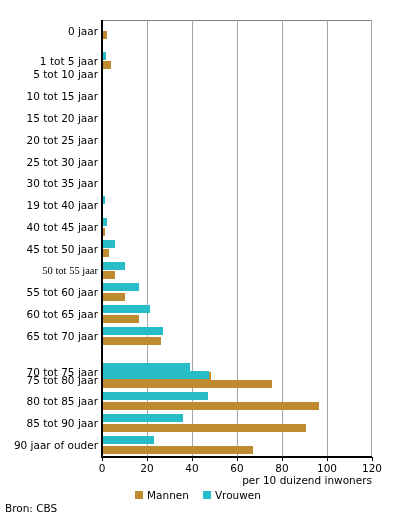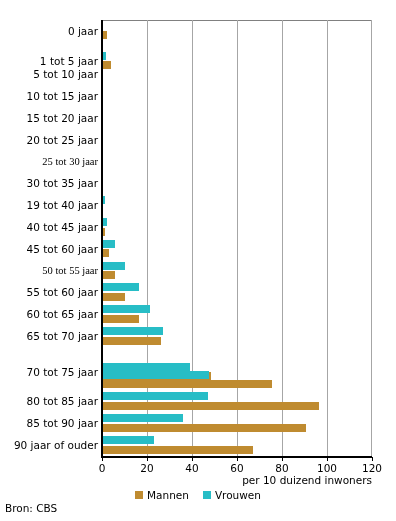--- a/index.html
+++ b/index.html
@@ -186,38 +186,38 @@
       <div class="cat-row" style="top: 85.4px; height: 21.8px;">
         <div class="cat-label" style="top: 4.9px;">10 tot 15 jaar</div>
       </div>
       <div class="cat-row" style="top: 107.2px; height: 21.8px;">
         <div class="cat-label" style="top: 4.9px;">15 tot 20 jaar</div>
       </div>
       <div class="cat-row" style="top: 129px; height: 21.8px;">
         <div class="cat-label" style="top: 4.9px;">20 tot 25 jaar</div>
       </div>
       <div class="cat-row" style="top: 150.8px; height: 21.8px;">
-        <div class="cat-label" style="top: 4.9px; font-family: Liberation Serif, serif;">25 tot 30 jaar</div>
+        <div class="cat-label" style="top: 4.9px;">25 tot 30 jaar</div>
         <div class="bar bar-vrouwen" title="25 tot 30 jaar — Vrouwen: 0.5" style="top: 1.9px; width: 1.125px; background: rgb(39, 189, 198);"></div>
       </div>
       <div class="cat-row" style="top: 172.6px; height: 21.8px;">
         <div class="cat-label" style="top: 4.9px; text-align: right;">30 tot 35 jaar</div>
       </div>
       <div class="cat-row" style="top: 194.4px; height: 21.8px;">
         <div class="cat-label" style="top: 4.9px;">19 tot 40 jaar</div>
         <div class="bar bar-vrouwen" title="35 tot 40 jaar — Vrouwen: 1.3" style="top: 1.9px; width: 2.925px; background: rgb(39, 189, 198);"></div>
         <div class="bar bar-mannen" title="35 tot 40 jaar — Mannen: 0.3" style="top: 11.4px; width: 1px; background: rgb(191, 139, 48);"></div>
       </div>
       <div class="cat-row" style="top: 216.2px; height: 21.8px;">
         <div class="cat-label" style="top: 4.9px;">40 tot 45 jaar</div>
         <div class="bar bar-vrouwen" title="40 tot 45 jaar — Vrouwen: 2.4" style="top: 1.9px; width: 5.4px; background: rgb(39, 189, 198);"></div>
         <div class="bar bar-mannen" title="40 tot 45 jaar — Mannen: 1.2" style="top: 11.4px; width: 2.7px; background: rgb(191, 139, 48);"></div>
       </div>
       <div class="cat-row" style="top: 238px; height: 21.8px;">
-        <div class="cat-label" style="top: 4.9px;">45 tot 60 jaar</div>
+        <div class="cat-label" style="top: 4.9px;">45 tot 50 jaar</div>
         <div class="bar bar-vrouwen" title="45 tot 50 jaar — Vrouwen: 5.9" style="top: 1.9px; width: 13.275px; background: rgb(39, 189, 198);"></div>
         <div class="bar bar-mannen" title="45 tot 50 jaar — Mannen: 3.3" style="top: 11.4px; width: 7.425px; background: rgb(191, 139, 48);"></div>
       </div>
       <div class="cat-row" style="top: 259.8px; height: 21.8px;">
         <div class="cat-label" style="top: 4.9px; font-family: Liberation Serif, serif;">50 tot 55 jaar</div>
         <div class="bar bar-vrouwen" title="50 tot 55 jaar — Vrouwen: 10.1" style="top: 1.9px; width: 22.725px; background: rgb(39, 189, 198);"></div>
         <div class="bar bar-mannen" title="50 tot 55 jaar — Mannen: 5.6" style="top: 11.4px; width: 12.6px; background: rgb(191, 139, 48);"></div>
       </div>
       <div class="cat-row" style="top: 281.6px; height: 21.8px;">
         <div class="cat-label" style="top: 4.9px;">55 tot 60 jaar</div>
@@ -233,20 +233,21 @@
         <div class="cat-label" style="top: 4.9px;">65 tot 70 jaar</div>
         <div class="bar bar-vrouwen" title="65 tot 70 jaar — Vrouwen: 27.3" style="top: 1.9px; width: 61.425px; background: rgb(39, 189, 198);"></div>
         <div class="bar bar-mannen" title="65 tot 70 jaar — Mannen: 26.4" style="top: 11.4px; width: 59.4px; background: rgb(191, 139, 48);"></div>
       </div>
       <div class="cat-row" style="top: 347px; height: 21.8px; margin-top: 14px;">
         <div class="cat-label" style="top: 4.9px;">70 tot 75 jaar</div>
         <div class="bar bar-vrouwen" title="70 tot 75 jaar — Vrouwen: 38.9" style="top: 1.9px; width: 87.525px; background: rgb(39, 189, 198);"></div>
         <div class="bar bar-mannen" title="70 tot 75 jaar — Mannen: 48.5" style="top: 11.4px; width: 109.125px; background: rgb(191, 139, 48);"></div>
       </div>
       <div class="cat-row" style="top: 368.8px; height: 21.8px;">
+        <div class="cat-label" style="top: 4.9px;">75 tot 80 jaar</div>
         <div class="bar bar-vrouwen" title="75 tot 80 jaar — Vrouwen: 47.4" style="top: 1.9px; width: 106.65px; background: rgb(39, 189, 198);"></div>
         <div class="bar bar-mannen" title="75 tot 80 jaar — Mannen: 75.7" style="top: 11.4px; width: 170.325px; background: rgb(191, 139, 48);"></div>
       </div>
       <div class="cat-row" style="top: 390.6px; height: 21.8px;">
         <div class="cat-label" style="top: 4.9px;">80 tot 85 jaar</div>
         <div class="bar bar-vrouwen" title="80 tot 85 jaar — Vrouwen: 47" style="top: 1.9px; width: 105.75px; background: rgb(39, 189, 198);"></div>
         <div class="bar bar-mannen" title="80 tot 85 jaar — Mannen: 96.5" style="top: 11.4px; width: 217.125px; background: rgb(191, 139, 48);"></div>
       </div>
       <div class="cat-row" style="top: 412.4px; height: 21.8px;">
         <div class="cat-label" style="top: 4.9px;">85 tot 90 jaar</div>

